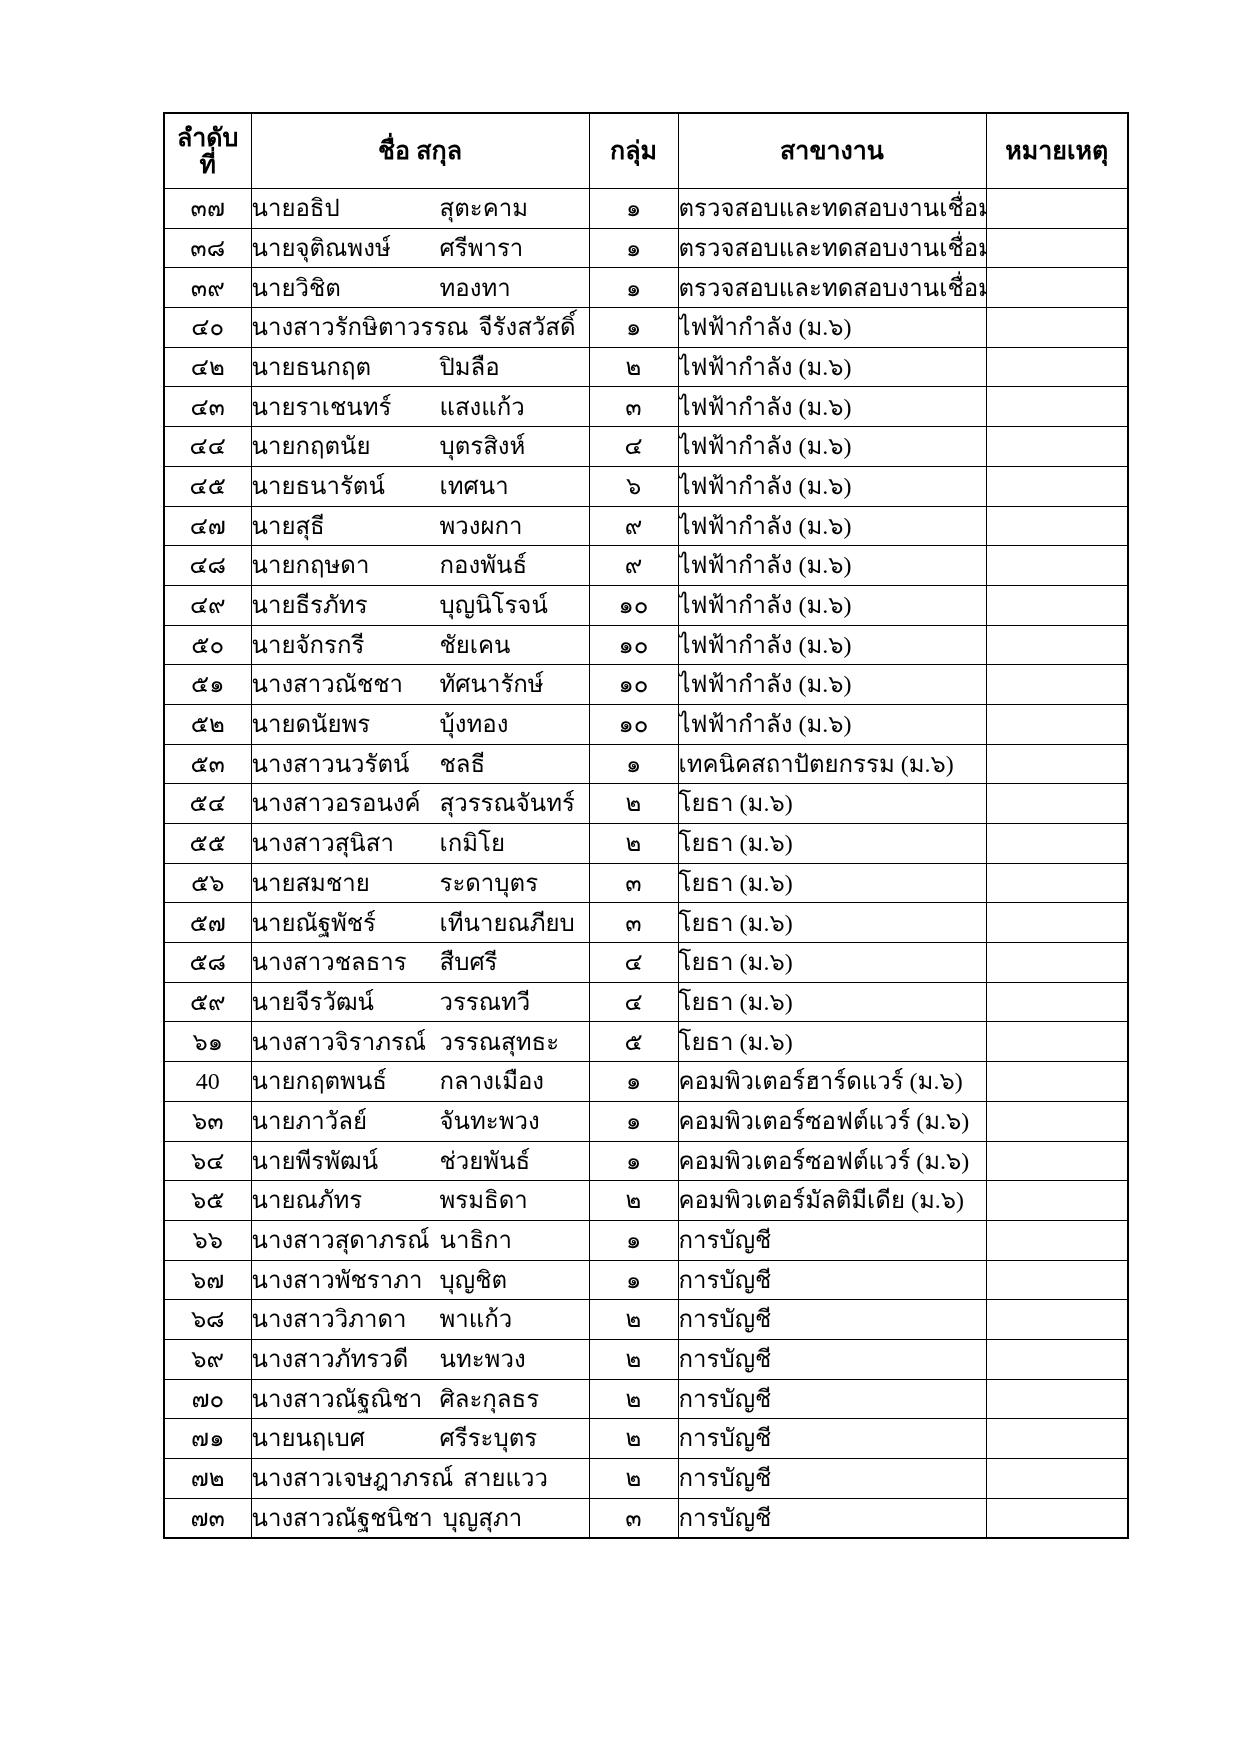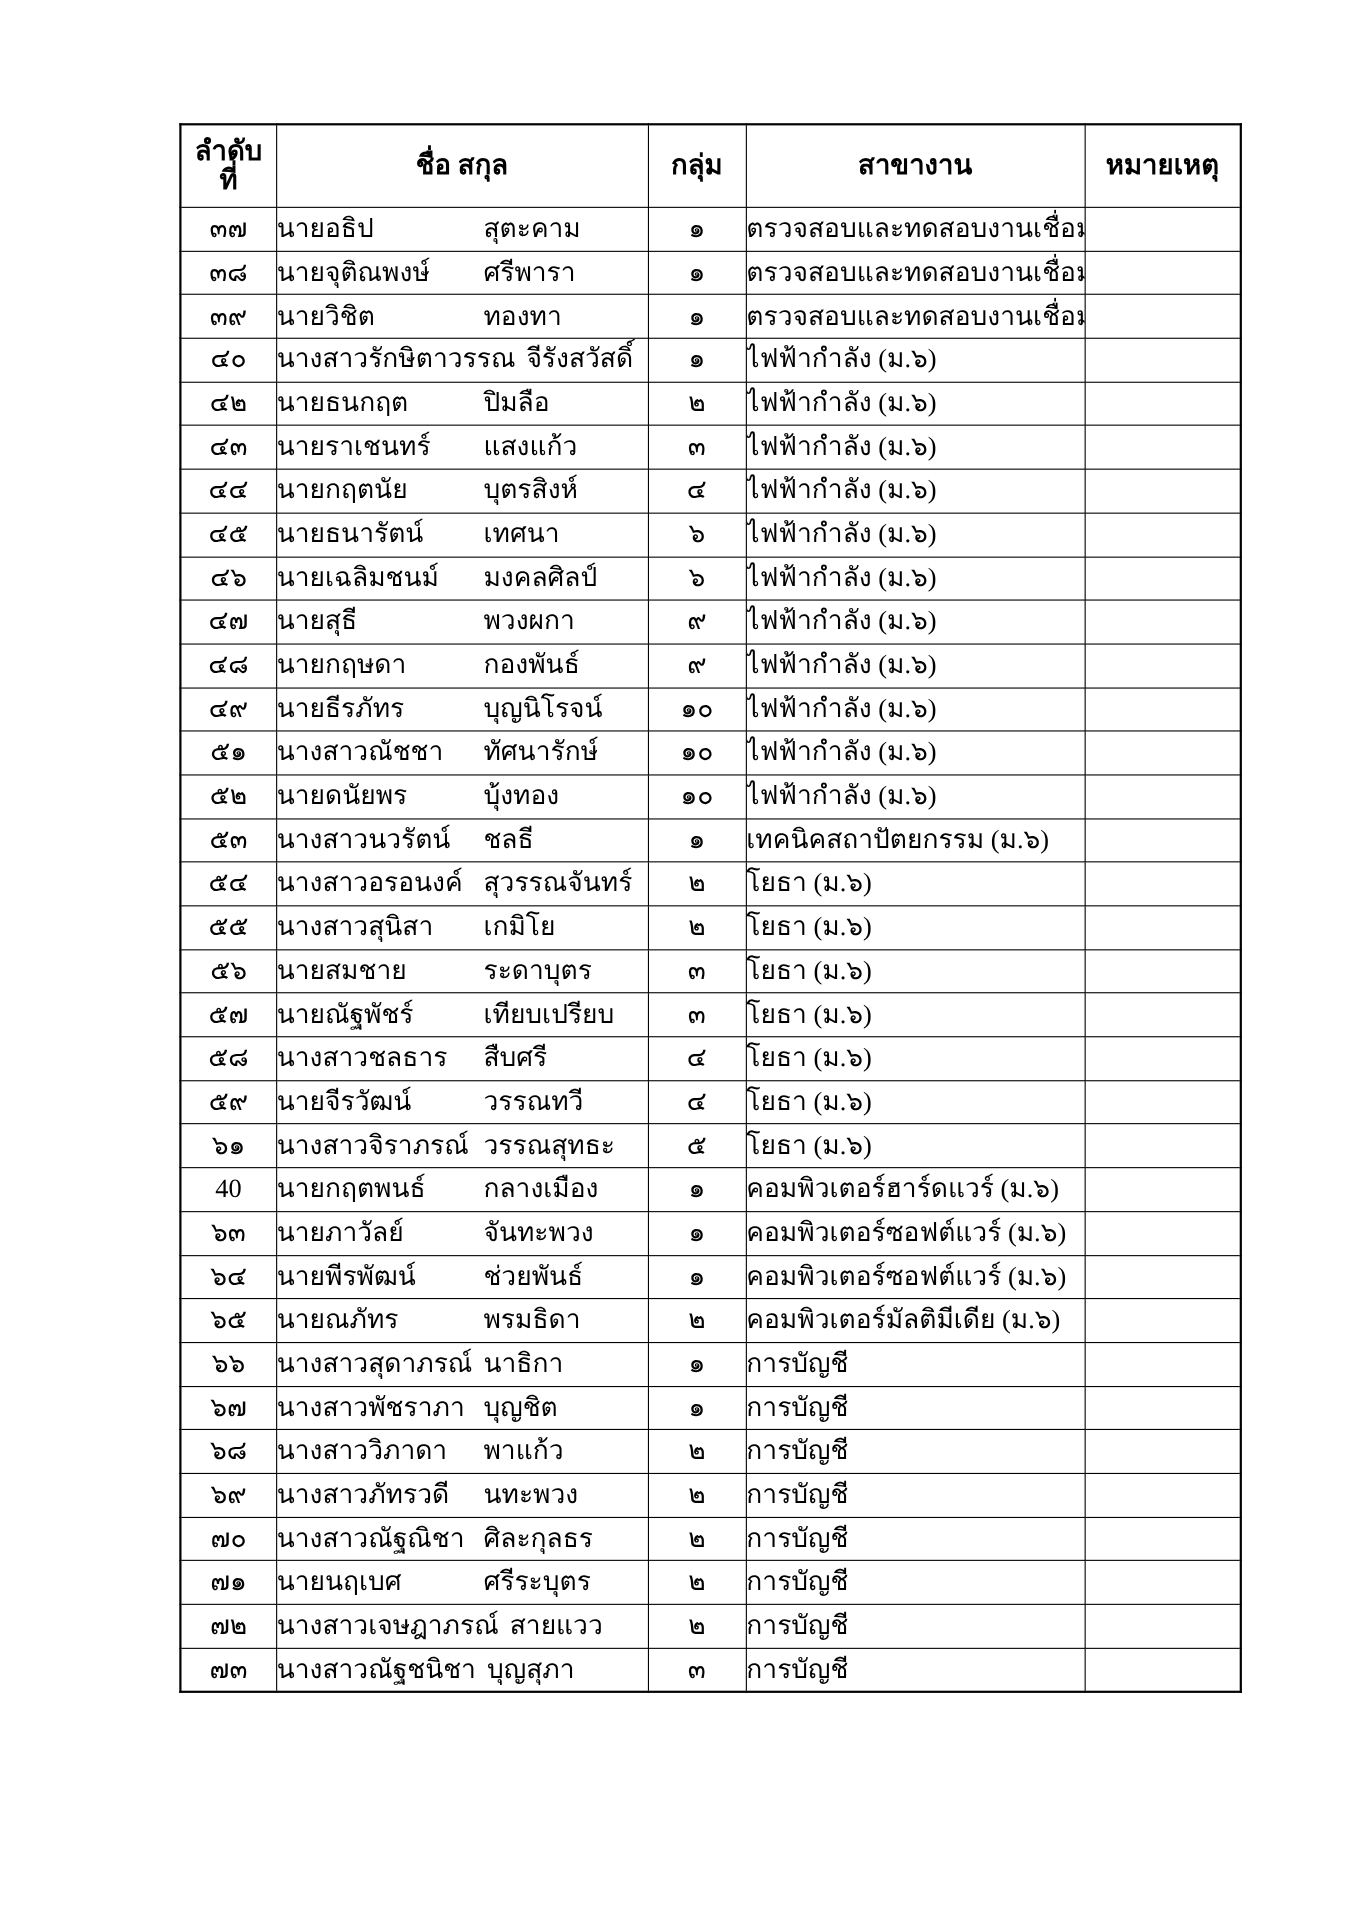--- a/index.html
+++ b/index.html
@@ -229,37 +229,20 @@
         <span>๖</span>
       </td>
       <td class="c-field">
         <span>ไฟฟ้ากำลัง (ม.๖)</span>
       </td>
       <td class="c-note">
         <span></span>
       </td>
     </tr>
 
-    <tr>
-      <td class="c-no">
-        <span>๔๖</span>
-      </td>
-      <td class="c-name">
-        <span class="fname">นายเฉลิมชนม์</span><span class="lname">มงคลศิลป์</span>
-      </td>
-      <td class="c-group">
-        <span>๖</span>
-      </td>
-      <td class="c-field">
-        <span>ไฟฟ้ากำลัง (ม.๖)</span>
-      </td>
-      <td class="c-note">
-        <span></span>
-      </td>
-    </tr>
 
     <tr>
       <td class="c-no">
         <span>๔๗</span>
       </td>
       <td class="c-name">
         <span class="fname">นายสุธี</span><span class="lname">พวงผกา</span>
       </td>
       <td class="c-group">
         <span>๙</span>
@@ -301,20 +284,37 @@
         <span>๑๐</span>
       </td>
       <td class="c-field">
         <span>ไฟฟ้ากำลัง (ม.๖)</span>
       </td>
       <td class="c-note">
         <span></span>
       </td>
     </tr>
 
+    <tr>
+      <td class="c-no">
+        <span>๕๐</span>
+      </td>
+      <td class="c-name">
+        <span class="fname">นายจักรกรี</span><span class="lname">ชัยเคน</span>
+      </td>
+      <td class="c-group">
+        <span>๑๐</span>
+      </td>
+      <td class="c-field">
+        <span>ไฟฟ้ากำลัง (ม.๖)</span>
+      </td>
+      <td class="c-note">
+        <span></span>
+      </td>
+    </tr>
 
     <tr>
       <td class="c-no">
         <span>๕๑</span>
       </td>
       <td class="c-name">
         <span class="fname">นางสาวณัชชา</span><span class="lname">ทัศนารักษ์</span>
       </td>
       <td class="c-group">
         <span>๑๐</span>
@@ -415,21 +415,21 @@
       <td class="c-note">
         <span></span>
       </td>
     </tr>
 
     <tr>
       <td class="c-no">
         <span>๕๗</span>
       </td>
       <td class="c-name">
-        <span class="fname">นายณัฐพัชร์</span><span class="lname">เทียบเปรียบ</span>
+        <span class="fname">นายณัฐพัชร์</span><span class="lname">เทีนายณภียบ</span>
       </td>
       <td class="c-group">
         <span>๓</span>
       </td>
       <td class="c-field">
         <span>โยธา (ม.๖)</span>
       </td>
       <td class="c-note">
         <span></span>
       </td>

